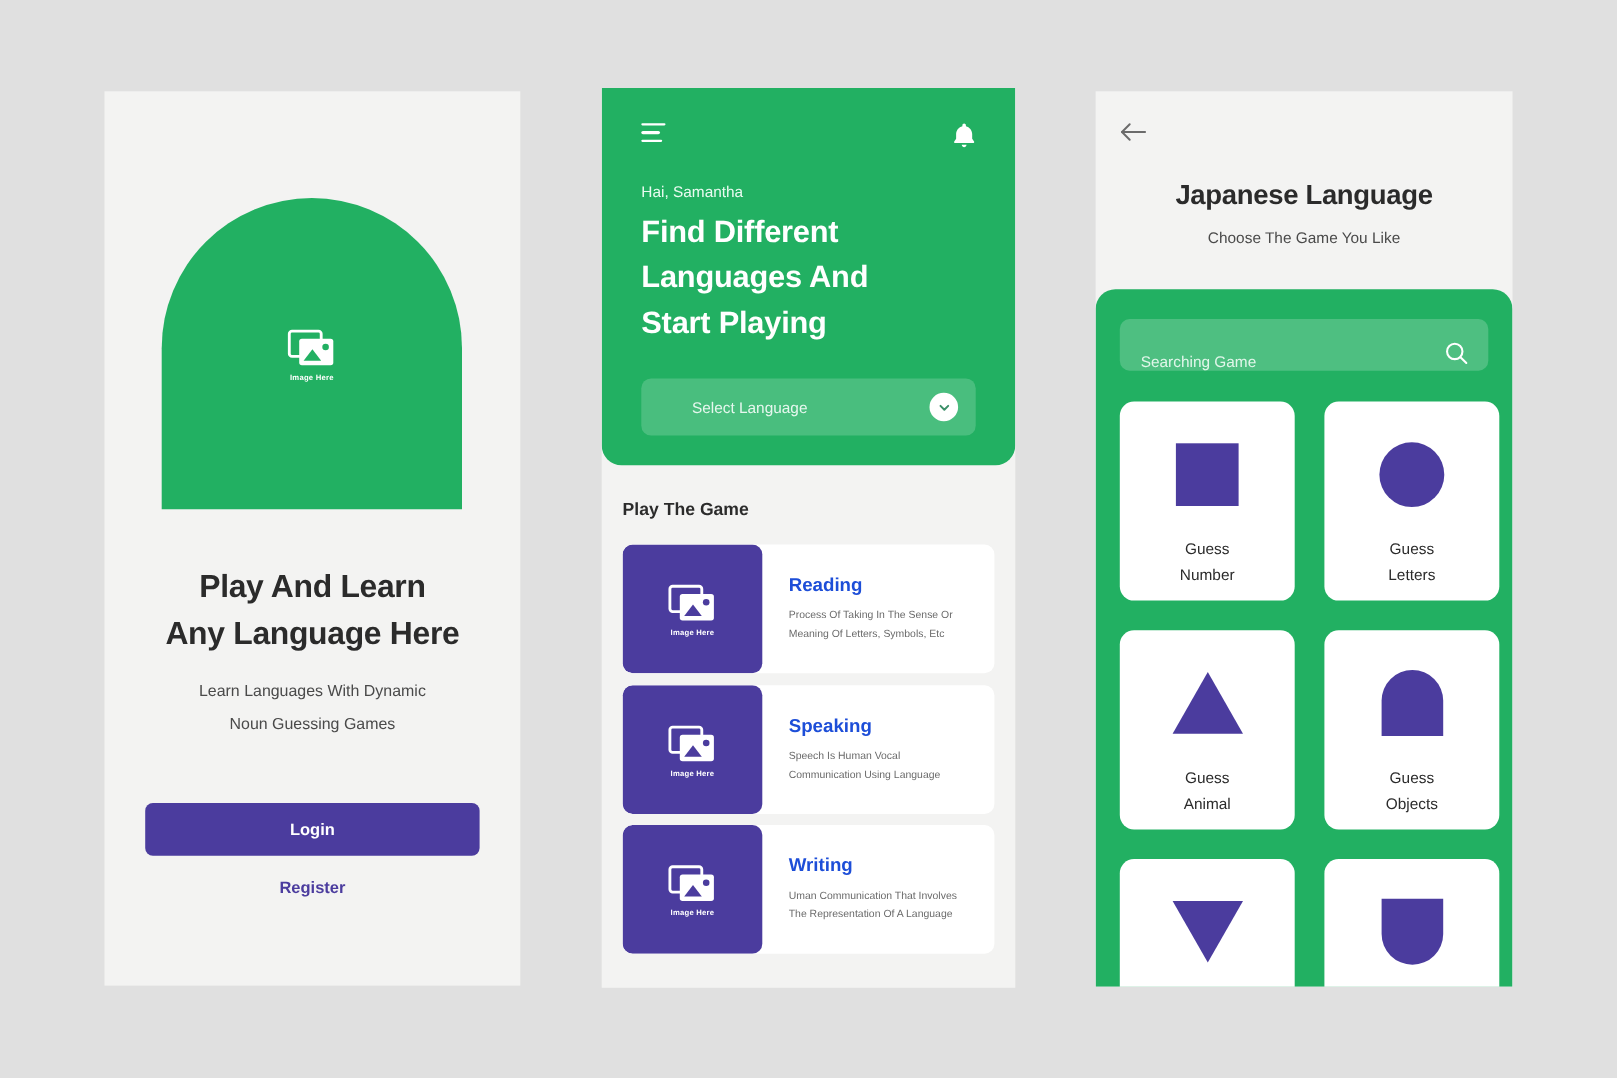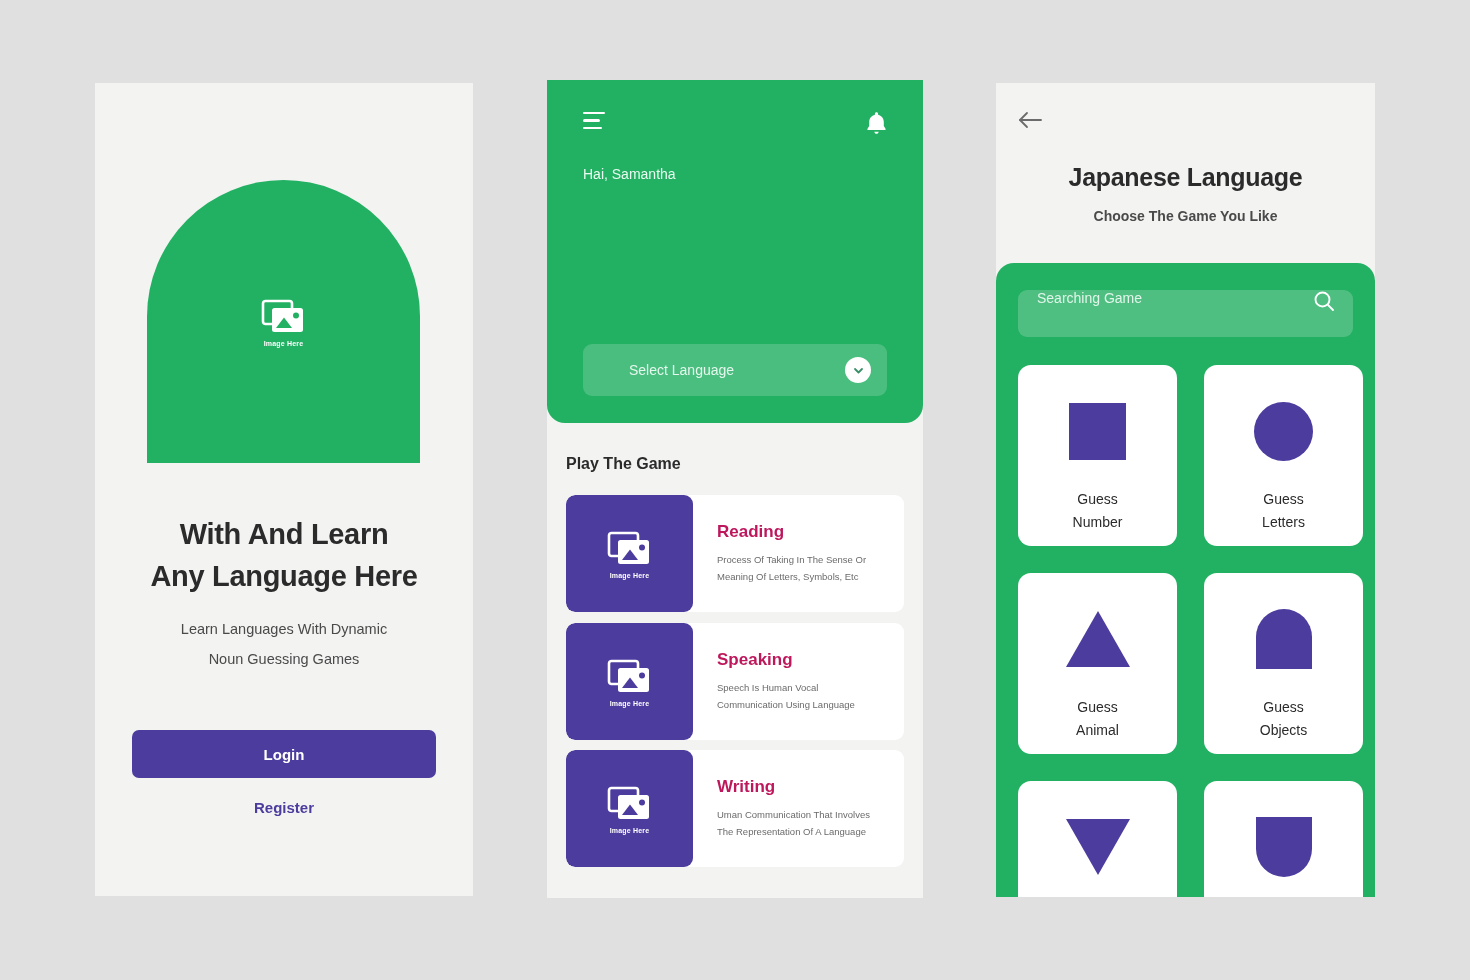--- a/index.html
+++ b/index.html
@@ -209,21 +209,21 @@
     flex: 0 0 127px;
   }
 
   .game-card-body {
     flex: 1;
     padding: 27px 0 0 24px;
   }
   .game-card-name {
     font-size: 17px;
     font-weight: 800;
-    color: #be185d;
+    color: #1d4ed8;
     margin-bottom: 10px;
   }
   .game-card-desc {
     font-size: 9.5px;
     line-height: 1.75;
     color: #6b6b6b;
     max-width: 160px;
   }
 
   
@@ -245,38 +245,37 @@
     letter-spacing: -0.3px;
   }
 
   .games-sub {
     position: absolute;
     left: 0; top: 125px;
     width: 379px;
     text-align: center;
     font-size: 14px;
     color: #4a4a4a;
-    font-weight: bold;
   }
 
   .games-panel {
     position: absolute;
     left: 0; top: 180px;
     width: 379px; height: 634px;
     background: #22b062;
     border-radius: 18px 18px 0 0;
     padding: 27px 22px 0 22px;
   }
 
   .search-bar {
     width: 335px; height: 47px;
     background: rgba(255,255,255,0.2);
     border-radius: 9px;
     display: flex;
-    align-items: flex-start;
+    align-items: flex-end;
     justify-content: space-between;
     padding: 0 18px 0 19px;
     cursor: text;
   }
   .search-bar .search-text {
     font-size: 14px;
     color: #e1f6ea;
   }
 
   .games-grid {
@@ -343,21 +342,21 @@
           <rect x="11" y="12" width="31" height="24" rx="2.5" fill="#ffffff"></rect>
           <path d="M15 32 L23 21 L31 32 Z" fill="#4b3c9e" opacity="0"></path>
           <path d="M15 32 L23 21.5 L31 32 Z" fill="#22b062"></path>
           <circle cx="35" cy="19.5" r="3" fill="#22b062"></circle>
         </svg>
         <span class="ph-label">Image Here</span>
       </div>
     </div>
 
     <div class="onboard-title">
-      <div>With And Learn</div>
+      <div>Play And Learn</div>
       <div>Any Language Here</div>
     </div>
 
     <div class="onboard-sub">
       <div>Learn Languages With Dynamic</div>
       <div>Noun Guessing Games</div>
     </div>
 
     <button class="login-button">Login</button>
 
@@ -377,20 +376,25 @@
         <div class="bell-icon">
           <svg width="21" height="24" viewBox="0 0 21 24" fill="none">
             <path d="M10.5 1.2c-.9 0-1.6.7-1.6 1.6v.9C5.6 4.5 3.2 7.4 3.2 10.9v4.2l-1.7 2.6c-.4.6 0 1.4.8 1.4h16.4c.8 0 1.2-.8.8-1.4l-1.7-2.6v-4.2c0-3.5-2.4-6.4-5.7-7.2v-.9c0-.9-.7-1.6-1.6-1.6z" fill="#ffffff"></path>
             <path d="M8.3 20.7c.2 1.2 1.1 2.1 2.2 2.1s2-0.9 2.2-2.1H8.3z" fill="#ffffff"></path>
           </svg>
         </div>
       </div>
 
       <div class="home-greeting">Hai, Samantha</div>
 
+      <div class="home-heading">
+        <div>Find Different</div>
+        <div>Languages And</div>
+        <div>Start Playing</div>
+      </div>
     </div>
 
     <div class="select-language">
       <span class="sl-label">Select Language</span>
       <span class="chev-circle">
         <svg width="13" height="13" viewBox="0 0 13 13" fill="none">
           <path d="M3 5 L6.5 8.5 L10 5" stroke="#3b8f68" stroke-width="1.8" stroke-linecap="round" stroke-linejoin="round" fill="none"></path>
         </svg>
       </span>
     </div>

